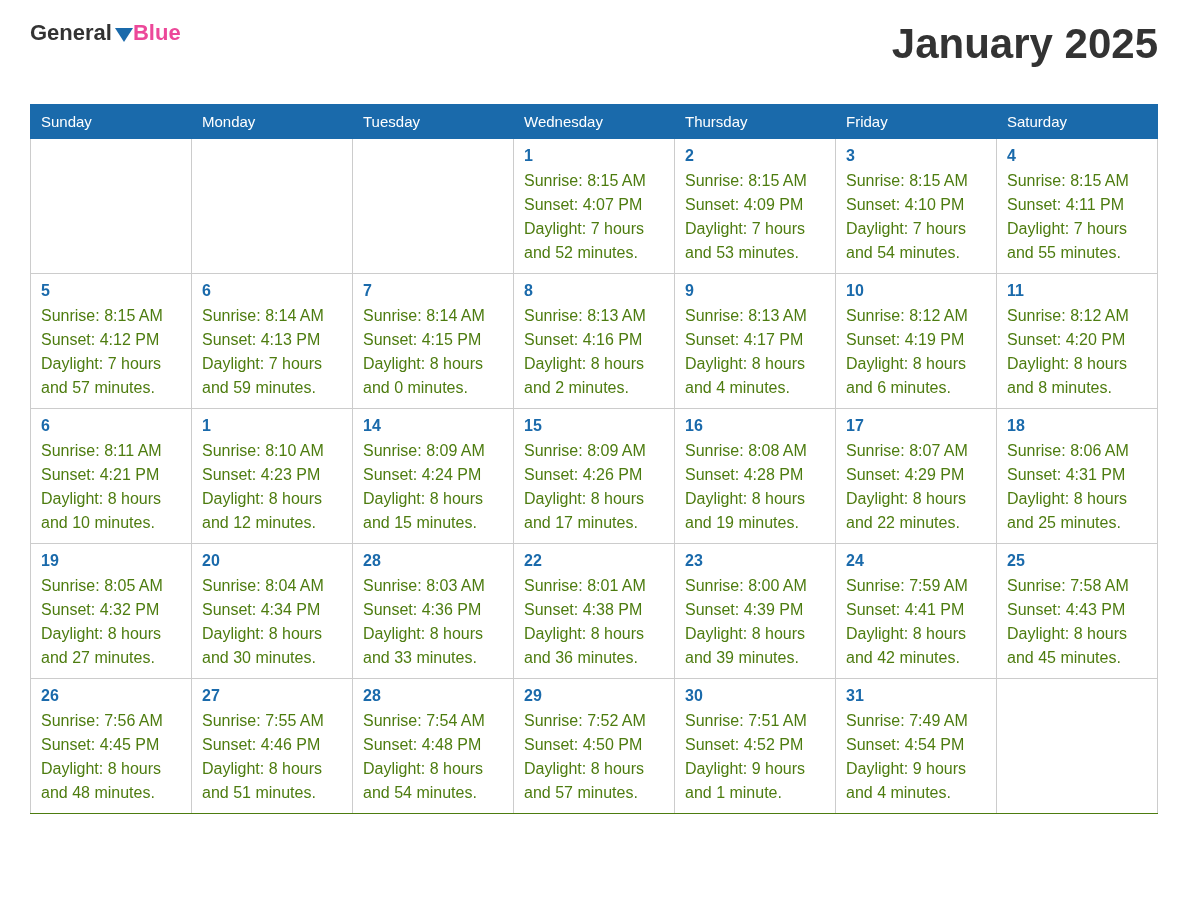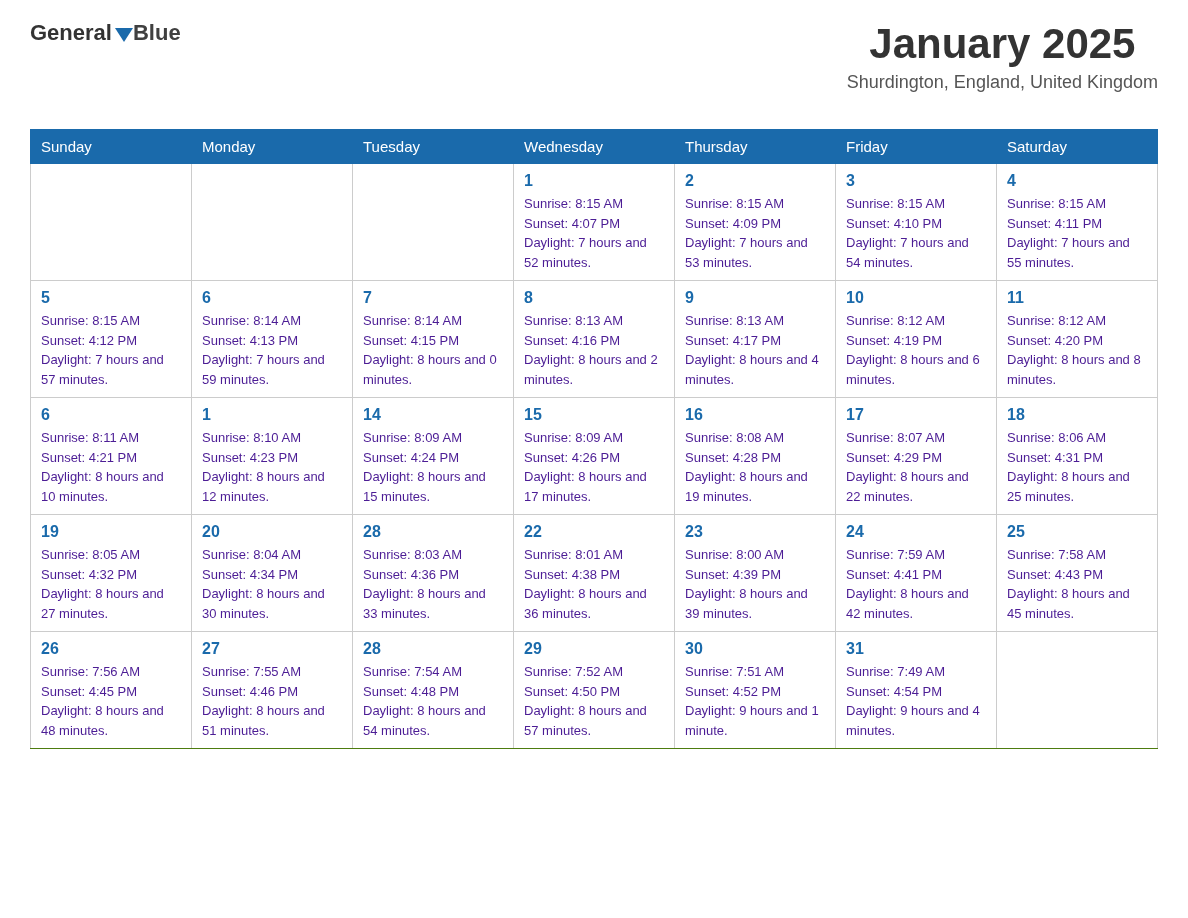--- a/index.html
+++ b/index.html
@@ -16,21 +16,21 @@
       margin-bottom: 18px;
     }
     .logo-text-general {
       font-size: 22px;
       font-weight: bold;
       color: #333;
     }
     .logo-text-blue {
       font-size: 22px;
       font-weight: bold;
-      color: #404040;
+      color: #ec4899;
     }
     .title-block {
       text-align: center;
     }
     .calendar-title {
       font-size: 42px;
       font-weight: bold;
       color: #333;
     }
     .calendar-subtitle {
@@ -63,23 +63,23 @@
       height: 110px;
     }
     tbody tr td .day-num {
       font-size: 16px;
       color: #1a6aab;
       font-weight: bold;
       display: block;
       margin-bottom: 4px;
     }
     tbody tr td .day-info {
-      font-size: 13px;
+      font-size: 16px;
       line-height: 1.5;
-      color: #4c1d95;
+      color: #4d7c0f;
     }
     tbody tr:last-child td {
       border-bottom: 1px solid #4d7c0f;
     }
     .logo-wrapper {
       display: flex;
       flex-direction: row;
       align-items: flex-start;
     }
     .logo-line1 {
@@ -106,21 +106,20 @@
     <div class="logo-line1">
       <span class="logo-text-general">General</span>
       <span class="triangle"></span>
     </div>
     <div>
       <span class="logo-text-blue">Blue</span>
     </div>
   </div>
   <div class="title-block">
     <div class="calendar-title">January 2025</div>
-    <div class="calendar-subtitle">Shurdington, England, United Kingdom</div>
   </div>
 </div>
 
 <table>
   <thead>
     <tr>
     <th>Sunday</th>
         <th>Monday</th>
         <th>Tuesday</th>
         <th>Wednesday</th>

